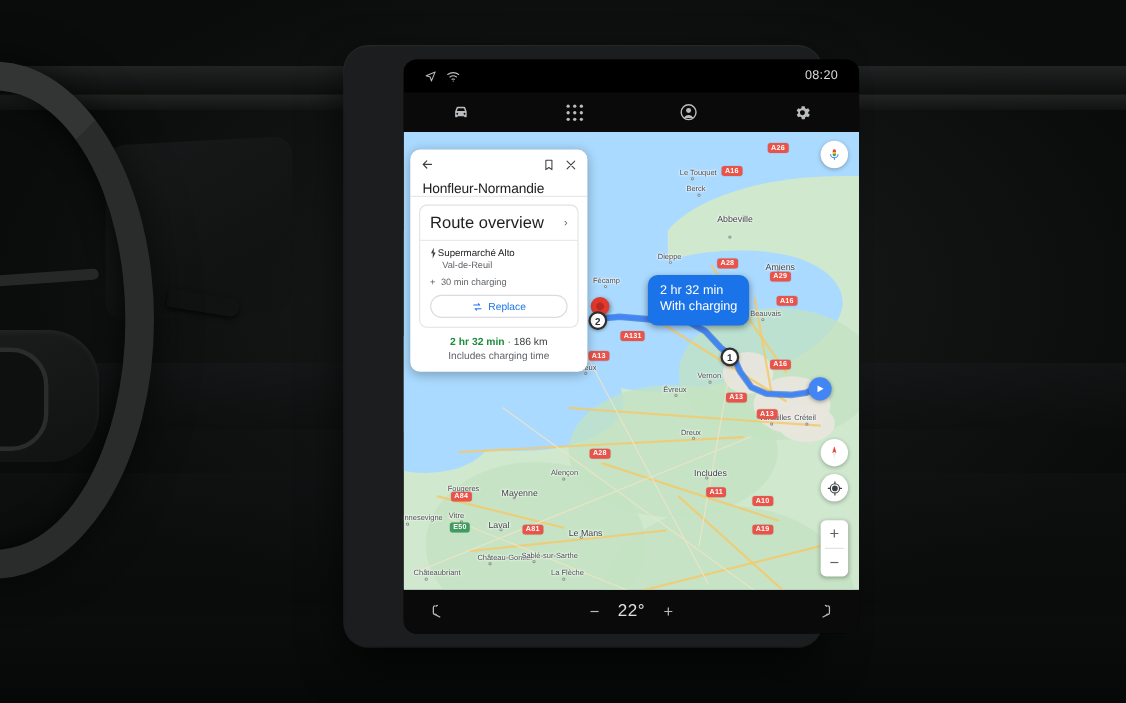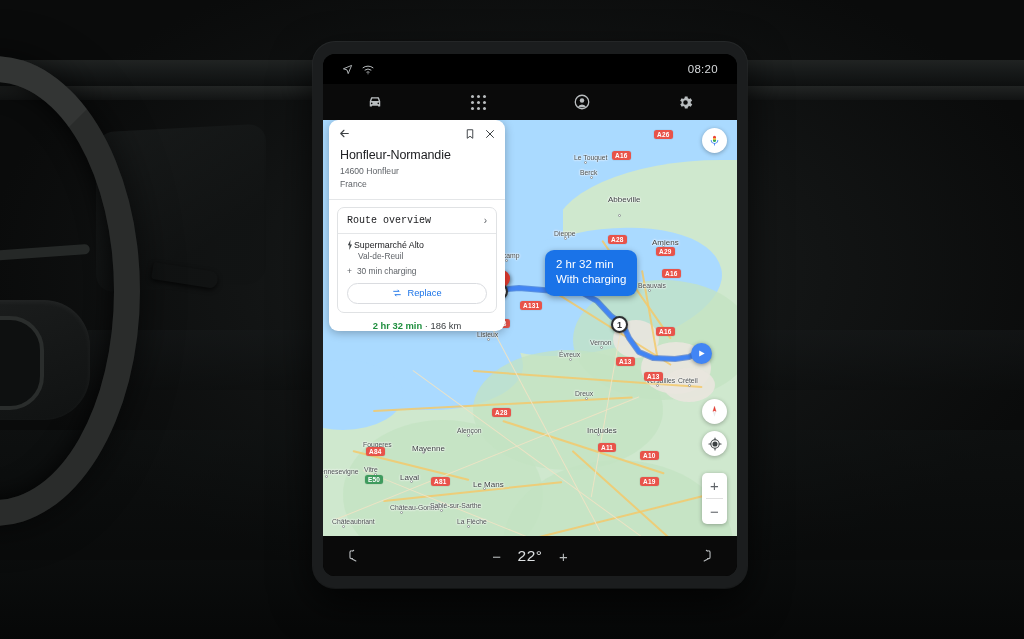--- a/index.html
+++ b/index.html
@@ -95,21 +95,21 @@
     border-radius: 22px;
     padding: 12px 10px;
     box-shadow: 0 16px 40px rgba(0,0,0,.75), 0 0 0 1px #2b2e2f;
   }
   .screen {
     position: relative;
     width: 414px; height: 522px;
     background: #000;
     border-radius: 12px;
     overflow: hidden;
-    display: flex; flex-direction: column;
+    display: flex; flex-direction: column; margin-left: 44px;
   }
 
   
   .statusbar {
     height: 30px; flex: 0 0 30px;
     display: flex; align-items: center; justify-content: space-between;
     padding: 0 19px;
     background: #000; color: #cfd2d4;
     font-size: 11px;
   }
@@ -244,22 +244,22 @@
     display:flex; flex-direction:column;
   }
   .zoom-btn {
     height:25px; display:flex; align-items:center; justify-content:center;
     font-size:15px; color:#5f6368; font-weight:300; cursor:pointer;
   }
   .zoom-div { height:1px; background:#e0e0e0; margin:0 4px; }
 
   
   .card {
-    position:absolute; left:6px; top:0px;
-    width:176px;
+    position:absolute; left:6px; top:16px;
+    width:161px;
     background:#fff;
     border-radius:9px;
     box-shadow:0 2px 10px rgba(0,0,0,.28);
     overflow:hidden;
     font-size:9px;
   }
   .card-head {
     height:27px; display:flex; align-items:center;
     padding:0 9px; gap:8px;
   }
@@ -275,21 +275,21 @@
   .card-divider { height:1px; background:#e4e6e8; }
 
   .overview-box {
     margin:7px 8px 0; border:1px solid #e0e2e4; border-radius:7px;
     overflow:hidden;
   }
   .overview-row {
     display:flex; align-items:center; justify-content:space-between;
     padding:7px 9px; cursor:pointer;
   }
-  .overview-label { font-size:10px; color:#202124; font-weight:500;font-family:Liberation Mono, monospace; }
+  .overview-label { font-size:15px; color:#202124; font-weight:500; }
   .chev { color:#5f6368; font-size:10px; }
   .stop-block { padding:6px 9px 8px; }
   .stop-row { display:flex; gap:1px; align-items:flex-start; }
   .stop-name { font-size:8.8px; color:#202124; }
   .stop-city { font-size:8.4px; color:#5f6368; margin-left:11px; margin-top:1px; }
   .charge-row {
     display:flex; gap:5px; align-items:center;
     font-size:8.4px; color:#5f6368; margin-top:5px;
   }
   .replace-btn {
@@ -577,24 +577,20 @@
               </svg>
             </span>
             <span>
               <svg width="12" height="12" viewBox="0 0 24 24" fill="none" stroke="#3c4043" stroke-width="2" stroke-linecap="round">
                 <path d="M5 5l14 14M19 5L5 19"></path>
               </svg>
             </span>
           </div>
 
           <div class="card-title">Honfleur-Normandie</div>
-          <div class="card-sub">
-            <div>14600 Honfleur</div>
-            <div>France</div>
-          </div>
 
           <div class="card-divider"></div>
 
           <div class="overview-box">
             <div class="overview-row">
               <span class="overview-label">Route overview</span>
               <span class="chev">›</span>
             </div>
             <div class="card-divider"></div>
 
@@ -622,20 +618,21 @@
               </div>
             </div>
           </div>
 
 
           <div class="eta-line">
             <span class="eta-time">2 hr 32 min</span>
             <span>·</span>
             <span>186 km</span>
           </div>
+          <div class="eta-note">Includes charging time</div>
         </div>
       </div>
 
       <div class="climate">
         <span>
           <svg width="17" height="17" viewBox="0 0 24 24" fill="none" stroke="#b7babc" stroke-width="1.6" stroke-linecap="round" stroke-linejoin="round">
             <path d="M9 4c-1.2 0-2 .9-2 2v7c0 1 .7 1.8 1.7 1.8h1.8"></path>
             <path d="M8.8 14.8l6.5 3.4"></path>
             <path d="M10.6 4.4c.7-.9 1.6-1.1 1.6-1.1"></path>
           </svg>

